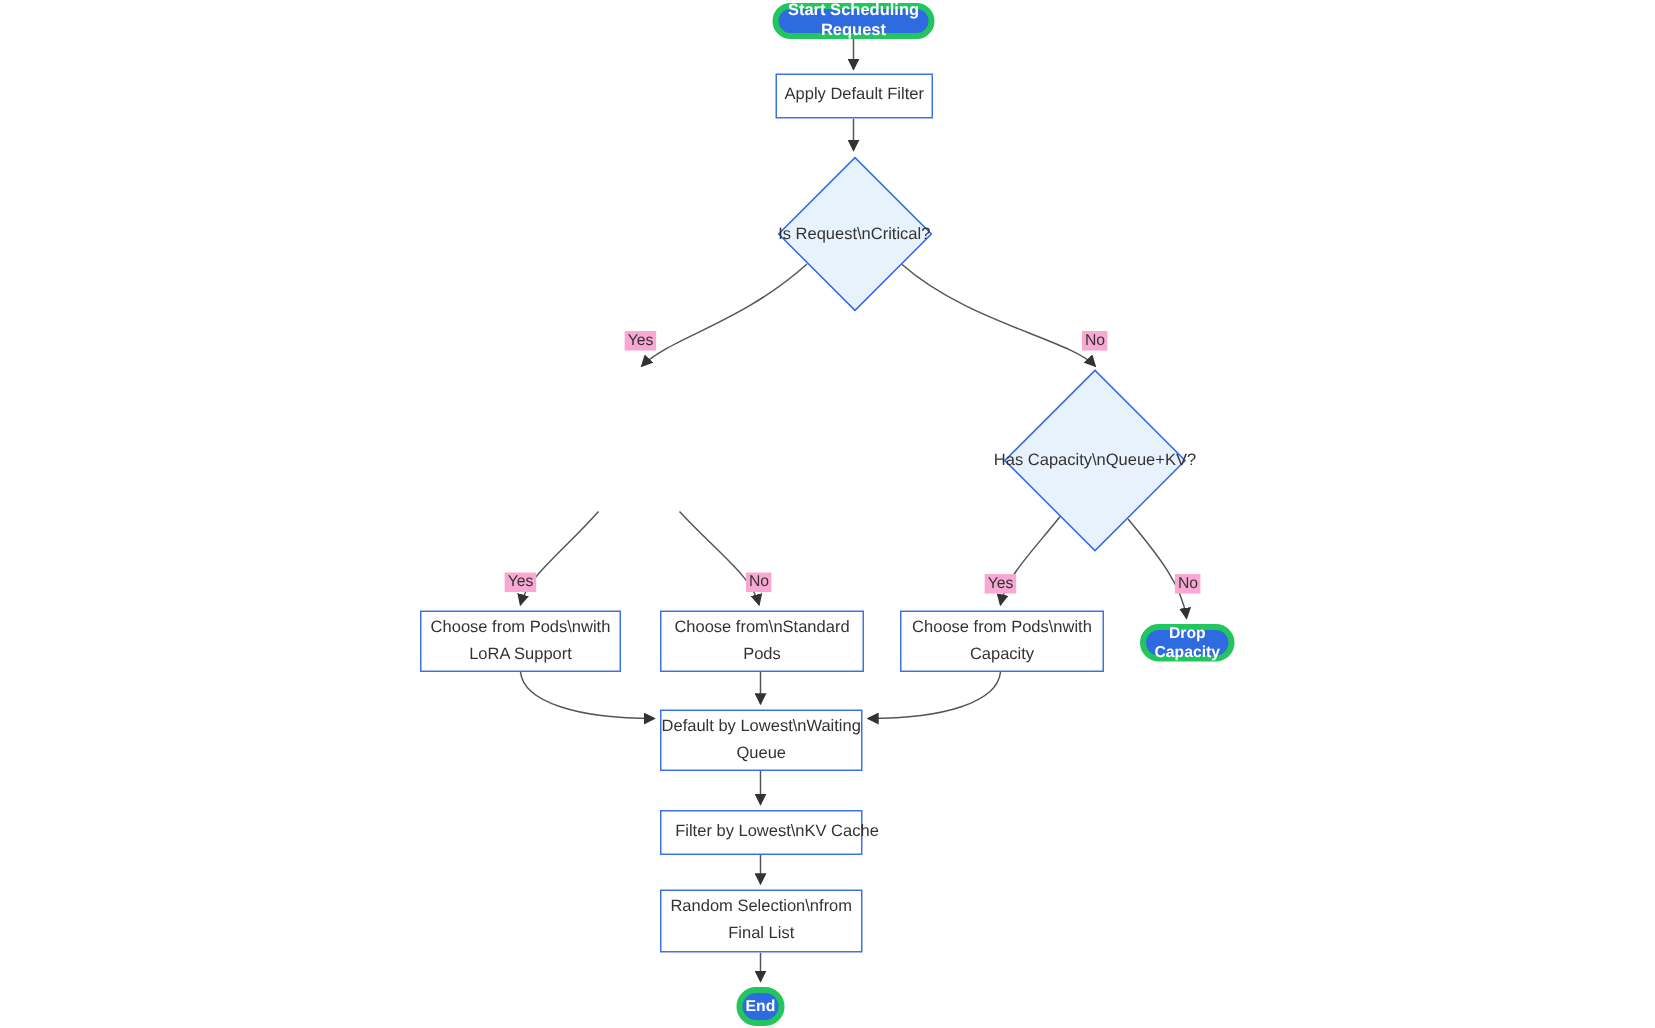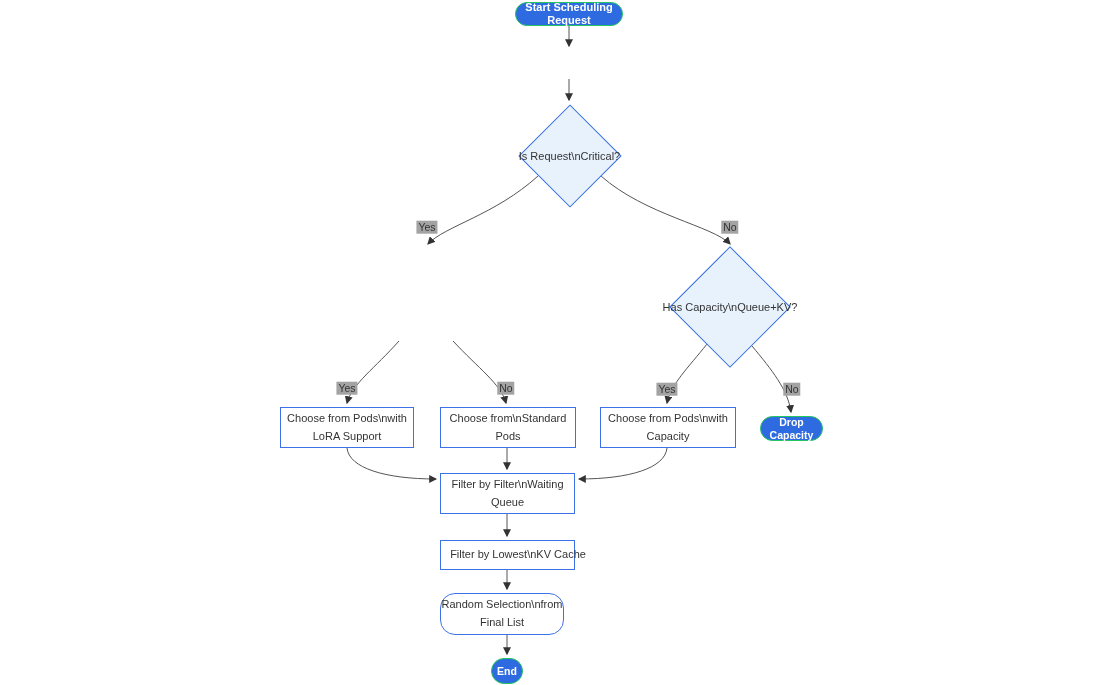--- a/index.html
+++ b/index.html
@@ -3,42 +3,42 @@
 <meta charset="utf-8">
 <style>
   html,body{margin:0;padding:0;background:#ffffff;}
   #canvas{
     position:relative;width:1103px;height:685px;background:#ffffff;
     font-family:"Liberation Sans",sans-serif;overflow:hidden;
   }
   #edges{position:absolute;left:0;top:0;width:1103px;height:685px;}
   .node{position:absolute;box-sizing:border-box;display:flex;align-items:center;justify-content:center;}
   .pill{
-    background:#2f6be0;border:1px solid #22c55e;border-radius:13px;
+    background:#2f6be0;border:4px solid #22c55e;border-radius:13px;
     color:#ffffff;font-weight:bold;font-size:11px;text-align:center;line-height:1.15;
   }
   .rect{
     background:#ffffff;border:1.5px solid #3c72e8;
     color:#333333;font-size:11px;text-align:center;line-height:1.6;
     flex-direction:column;
   }
   .rect .line{white-space:nowrap;}
   .diamond{position:absolute;}
   .diamond .shape{
     position:absolute;left:50%;top:50%;transform:translate(-50%,-50%) rotate(45deg);
     background:#e8f2fc;border:1.5px solid #2f6be0;box-sizing:border-box;
   }
   .diamond .dlabel{
     position:absolute;left:0;top:0;right:0;bottom:0;
     display:flex;align-items:center;justify-content:center;
     color:#333333;font-size:11px;text-align:center;white-space:nowrap;
   }
   .edge-label{
     position:absolute;transform:translate(-50%,-50%);
-    background:#a3a3a3;color:#333333;font-size:10.5px;line-height:1.2;
+    background:#f9a8d4;color:#333333;font-size:10.5px;line-height:1.2;
     padding:0 2px;white-space:nowrap;
   }
 </style>
 </head>
 <body>
 
 <div id="canvas">
 
   <svg id="edges" xmlns="http://www.w3.org/2000/svg">
     <defs>
@@ -61,20 +61,23 @@
       <path d="M507,514 L507,536" marker-end="url(#arrow)"></path>
       <path d="M507,570 L507,589" marker-end="url(#arrow)"></path>
       <path d="M507,635 L507,654" marker-end="url(#arrow)"></path>
     </g>
   </svg>
 
   <div class="node pill" style="left:515px;top:2px;width:108px;height:24px;">
     <span>Start Scheduling Request</span>
   </div>
 
+  <div class="node rect" style="left:517px;top:49px;width:105px;height:30px;">
+    <span class="line">Apply Default Filter</span>
+  </div>
 
   <div class="diamond" style="left:518px;top:104px;width:103px;height:103px;">
     <div class="shape" style="width:73px;height:73px;"></div>
     <div class="dlabel">Is Request\nCritical?</div>
   </div>
 
 
   <div class="diamond" style="left:669px;top:246px;width:122px;height:122px;">
     <div class="shape" style="width:86px;height:86px;"></div>
     <div class="dlabel">Has Capacity\nQueue+KV?</div>
@@ -93,29 +96,29 @@
   <div class="node rect" style="left:600px;top:407px;width:136px;height:41px;">
     <span class="line">Choose from Pods\nwith</span>
     <span class="line">Capacity</span>
   </div>
 
   <div class="node pill" style="left:760px;top:416px;width:63px;height:25px;font-size:10.5px;">
     <span>Drop Capacity</span>
   </div>
 
   <div class="node rect" style="left:440px;top:473px;width:135px;height:41px;">
-    <span class="line">Filter by Filter\nWaiting</span>
+    <span class="line">Default by Lowest\nWaiting</span>
     <span class="line">Queue</span>
   </div>
 
   <div class="node rect" style="left:440px;top:540px;width:135px;height:30px;padding-left:21px;">
     <span class="line">Filter by Lowest\nKV Cache</span>
   </div>
 
-  <div class="node rect" style="left:440px;top:593px;width:124px;height:42px;border-radius:15px;">
+  <div class="node rect" style="left:440px;top:593px;width:135px;height:42px;">
     <span class="line">Random Selection\nfrom</span>
     <span class="line">Final List</span>
   </div>
 
   <div class="node pill" style="left:491px;top:658px;width:32px;height:26px;font-size:10.5px;">
     <span>End</span>
   </div>
 
   <div class="edge-label" style="left:427px;top:227px;">Yes</div>
   <div class="edge-label" style="left:730px;top:227px;">No</div>

